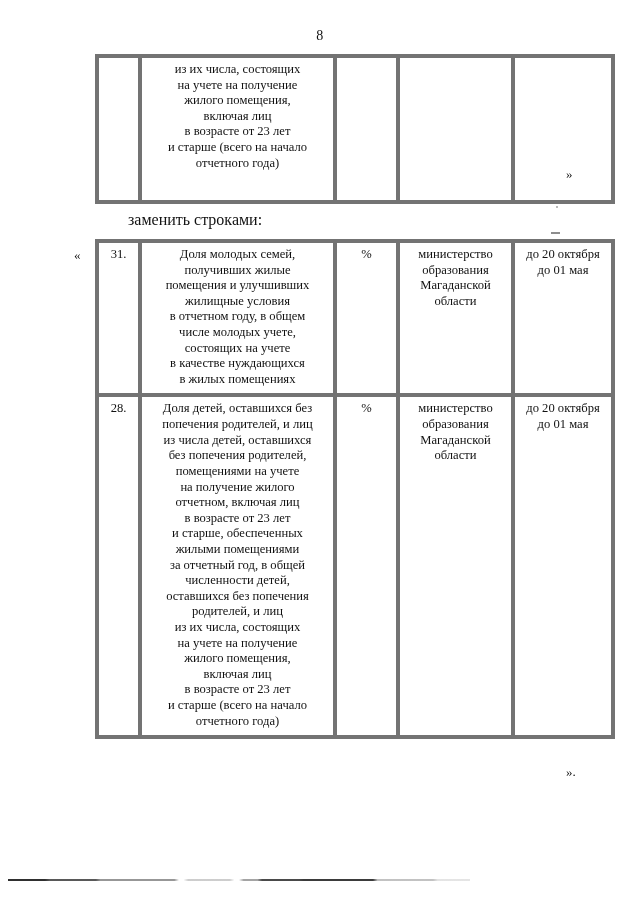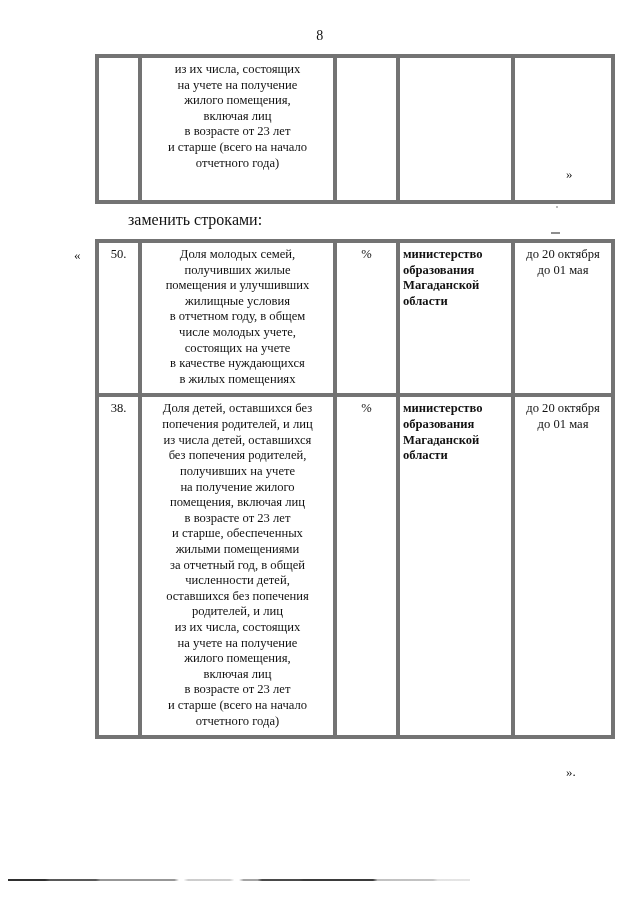--- a/index.html
+++ b/index.html
@@ -45,21 +45,21 @@
   .doc-table td {
     border: 4px solid #737373;
     vertical-align: top;
     padding: 4px 3px 6px 3px;
   }
 
   
   .c-num    { width: 33px;  text-align: center; }
   .c-name   { width: 185px; text-align: center; }
   .c-unit   { width: 53px;  text-align: center; }
-  .c-org    { width: 105px; text-align: left; padding-left: 7px; font-weight: bold; }
+  .c-org    { width: 105px; text-align: center; padding-left: 7px; }
   .c-term   { width: 90px;  text-align: center; padding-left: 7px; }
 
   
   #table-top {
     left: 95px;
     top: 54px;
     width: 466px;
   }
   #table-top td { height: 132px; }
 
@@ -150,21 +150,21 @@
   <div class="guillemet" id="quote-close-top">»</div>
 
   <div class="replace-note">заменить строками:</div>
 
   <div class="guillemet" id="quote-open">«</div>
 
   <table class="doc-table" id="table-main">
     <tbody>
 
       <tr>
-        <td class="c-num">50.</td>
+        <td class="c-num">31.</td>
         <td class="c-name cell-lines">
             <span>Доля молодых семей,</span>
             <span>получивших жилые</span>
             <span>помещения и улучшивших</span>
             <span>жилищные условия</span>
             <span>в отчетном году, в общем</span>
             <span>числе молодых учете,</span>
             <span>состоящих на учете</span>
             <span>в качестве нуждающихся</span>
             <span>в жилых помещениях</span>
@@ -176,29 +176,29 @@
             <span>Магаданской</span>
             <span>области</span>
           </td>
         <td class="c-term cell-lines">
             <span>до 20 октября</span>
             <span>до 01 мая</span>
           </td>
       </tr>
 
       <tr>
-        <td class="c-num">38.</td>
+        <td class="c-num">28.</td>
         <td class="c-name cell-lines">
             <span>Доля детей, оставшихся без</span>
             <span>попечения родителей, и лиц</span>
             <span>из числа детей, оставшихся</span>
             <span>без попечения родителей,</span>
-            <span>получивших на учете</span>
+            <span>помещениями на учете</span>
             <span>на получение жилого</span>
-            <span>помещения, включая лиц</span>
+            <span>отчетном, включая лиц</span>
             <span>в возрасте от 23 лет</span>
             <span>и старше, обеспеченных</span>
             <span>жилыми помещениями</span>
             <span>за отчетный год, в общей</span>
             <span>численности детей,</span>
             <span>оставшихся без попечения</span>
             <span>родителей, и лиц</span>
             <span>из их числа, состоящих</span>
             <span>на учете на получение</span>
             <span>жилого помещения,</span>

